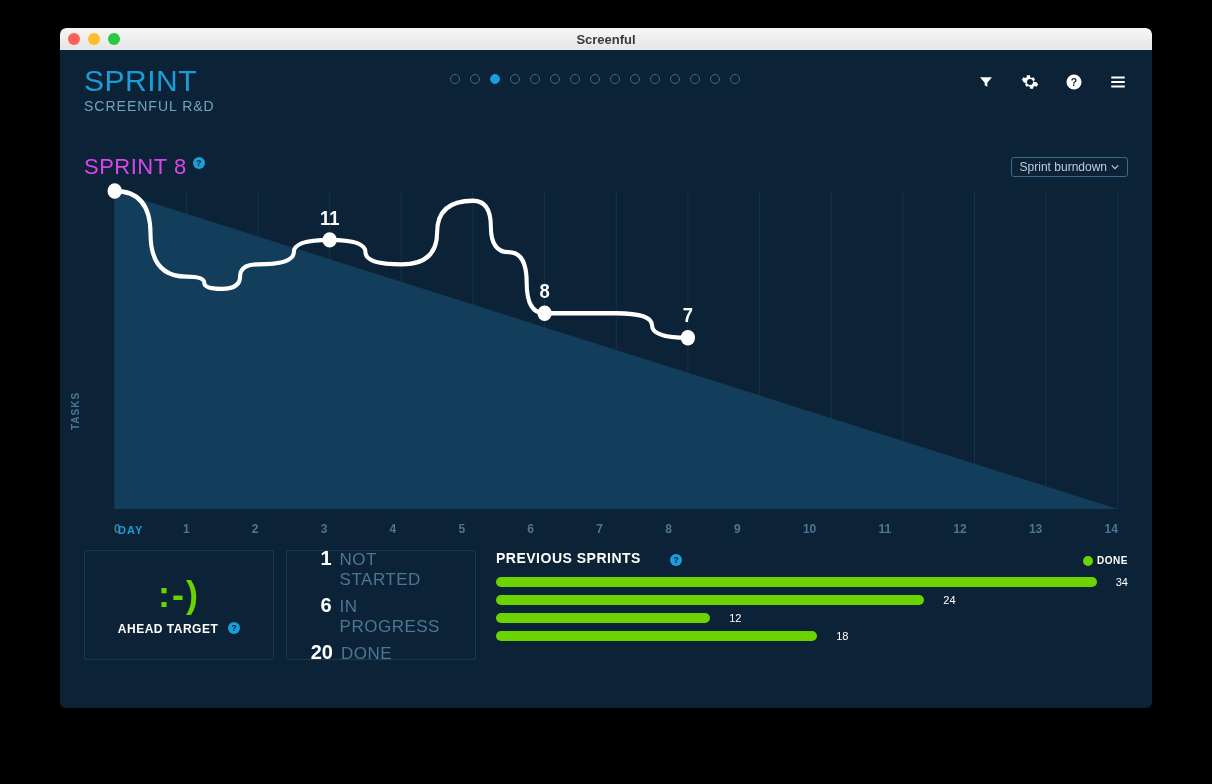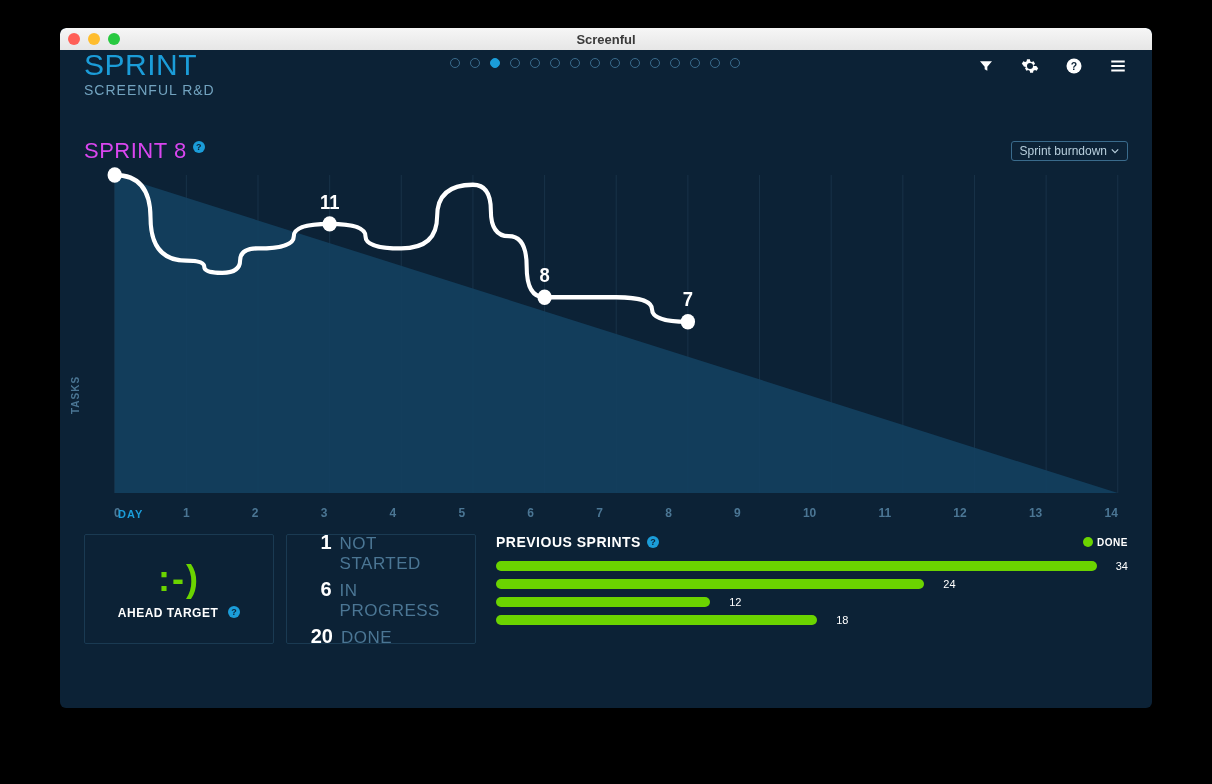--- a/index.html
+++ b/index.html
@@ -30,21 +30,21 @@
     position: relative;
     border-top-left-radius: 6px;
     border-top-right-radius: 6px;
   }
   .traffic { display:flex; gap:8px; margin-left:8px;}
   .tl { width:12px; height:12px; border-radius:50%; }
   .tl.red{background:#ff5f57;}
   .tl.yellow{background:#ffbd2e;}
   .tl.green{background:#28c940;}
   .wtitle { position:absolute; left:0; right:0; text-align:center; font-size:13px; color:#3a3a3a;font-weight:bold;}
-  .content { position:relative; padding: 0 24px 20px 24px; height: calc(100% - 22px); }
+  .content { position:relative; padding: 16px 24px 20px 24px; height: calc(100% - 22px); }
   .header { display:flex; align-items:flex-start; }
   .brand-title { color:#1b9dd9; font-size:30px; font-weight:300; letter-spacing:0.5px; line-height:1; }
   .brand-sub { color:#72a3bf; font-size:14px; letter-spacing:1px; margin-top:2px;}
   .pager { flex:1; display:flex; justify-content:center; gap:10px; margin-top:8px;}
   .dot { width:10px; height:10px; border:1.5px solid #3a6b8c; border-radius:50%; cursor:pointer;}
   .dot.active { background:#1b9dd9; border-color:#1b9dd9;}
   .toolbar { display:flex; gap:24px; color:#fff; margin-top:6px; }
   .ticon { width:20px; height:20px; cursor:pointer; display:flex; align-items:center; justify-content:center; fill:#fff; color:#fff;}
   .chart-area { margin-top: 40px; position:relative; }
   .chart-head { display:flex; align-items:center; }
@@ -59,21 +59,21 @@
   .bottom-row { display:flex; gap:12px; margin-top:14px;}
   .card { border:1px solid #1a3a52; border-radius:2px; padding:12px 18px; display:flex; flex-direction:column; align-items:center; justify-content:center;}
   .card.status { width:190px; height:110px;}
   .smiley { color:#6bd400; font-size:36px; font-weight:bold; letter-spacing:2px;}
   .status-text { color:#fff; font-size:12px; font-weight:bold; letter-spacing:0.5px; margin-top:6px;}
   .card.counts { width:190px; height:110px; align-items:flex-start; justify-content:center;}
   .count-row { display:flex; align-items:baseline; gap:8px; margin:2px 0;}
   .count-num { color:#fff; font-size:20px; font-weight:bold; width:28px; text-align:right;}
   .count-lbl { color:#4b7694; font-size:17px; letter-spacing:0.5px;}
   .prev { flex:1; padding-left:8px;}
-  .prev-head { display:flex; align-items:center;}
+  .prev-head { display:flex; align-items:flex-end;gap:23px;}
   .prev-title { color:#fff; font-size:14px; font-weight:bold; letter-spacing:0.5px;}
   .legend { margin-left:auto; display:flex; align-items:center; gap:4px; color:#fff; font-size:10px; font-weight:bold; letter-spacing:0.5px;}
   .legend .ldot{ width:10px;height:10px;border-radius:50%;background:#6bd400;}
   .bars { margin-top:10px;}
   .bar-row{ display:flex; align-items:center; gap:19px; margin:6px 0;}
   .bar{ height:10px; background:#6bd400; border-radius:5px;}
   .bar-val{ color:#fff; font-size:11px;}
 </style>
 </head>
 <body>

